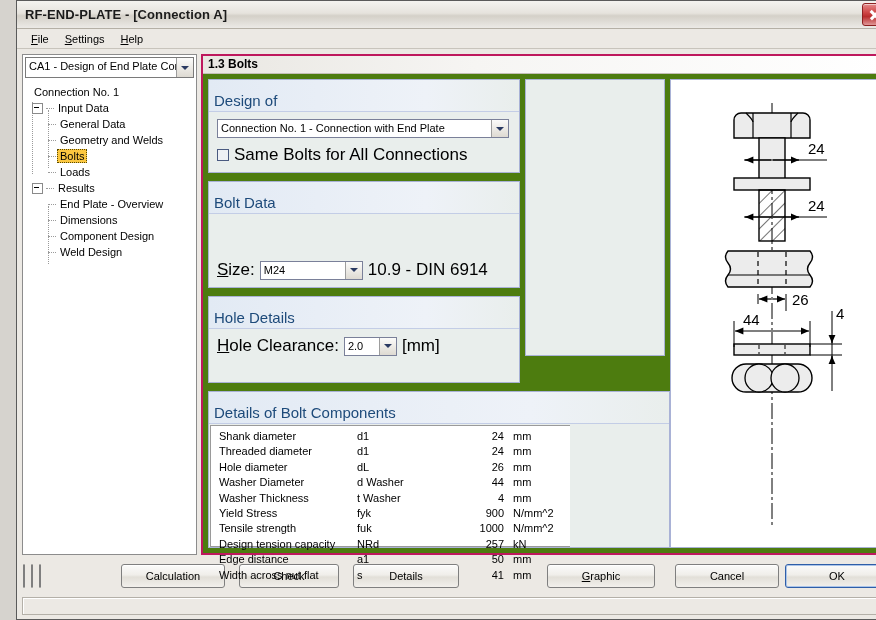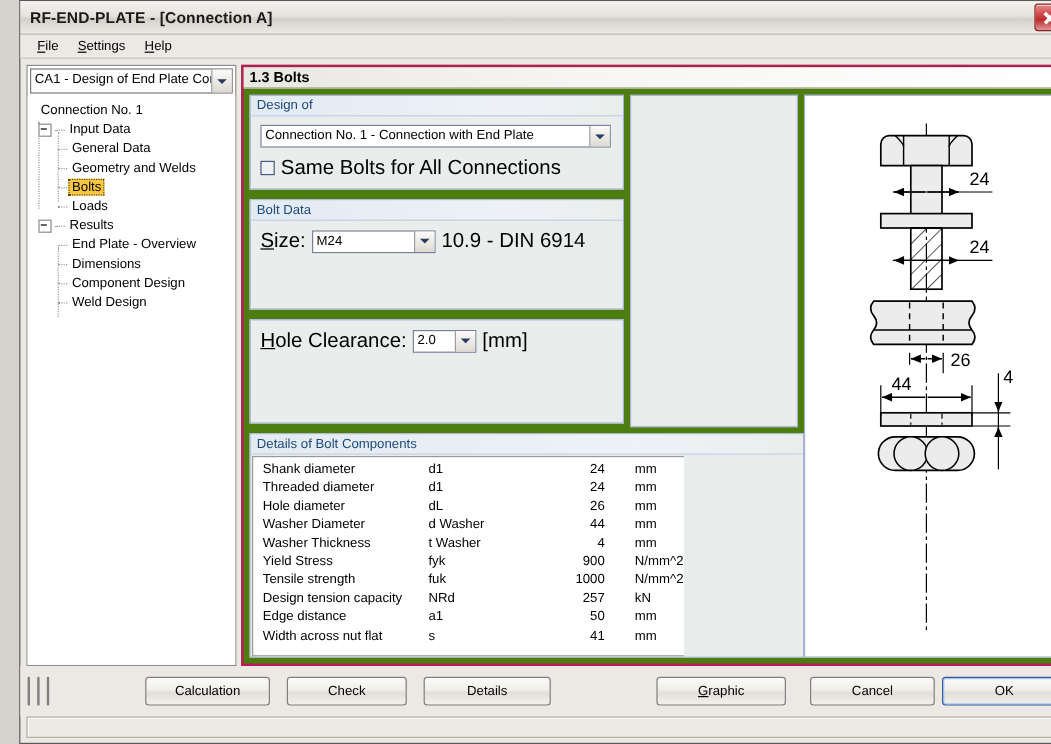--- a/index.html
+++ b/index.html
@@ -130,21 +130,21 @@
   .col-mid{width:140px;flex:0 0 140px;}
   .col-right{flex:1 1 auto;min-width:0;}
   
   .grp{
     border:1px solid #a9b2d6;background:#e9eeec;
     box-sizing:border-box;position:relative;
     display:flex;flex-direction:column;
   }
   .grp-title{
     background:linear-gradient(to right,#e2eaf4 0%,#eef2f8 70%,#e9eeec 100%);
-    color:#1d4a7a;font-size:11px;padding:2px 0 2px 5px;
+    color:#1d4a7a;font-size:15px;padding:12px 0 2px 5px;
     border-bottom:1px solid #c3cde6;
   }
   .grp-body{padding:7px 7px 7px 8px;flex:1 1 auto;}
   .row{display:flex;align-items:center;gap:5px;}
   .lbl{font-size:17px;color:#000;white-space:nowrap;}
   .lbl u{text-decoration:underline;}
   .fld{
     display:flex;align-items:stretch;border:1px solid #7a8099;background:#fff;
     height:19px;box-sizing:border-box;
   }
@@ -159,21 +159,21 @@
     display:flex;min-height:0;
   }
   .tbl{
     background:#fff;border:1px solid #9a9a9a;border-right:none;
     width:360px;flex:0 0 360px;padding:3px 0 0 0;box-sizing:border-box;
   }
   .tbl .trow{display:flex;height:15.4px;line-height:15.4px;font-size:11px;color:#000;}
   .tbl .c-name{width:146px;flex:0 0 146px;padding-left:8px;box-sizing:border-box;white-space:nowrap;}
   .tbl .c-sym{width:95px;flex:0 0 95px;white-space:nowrap;}
   .tbl .c-val{width:52px;flex:0 0 52px;text-align:right;}
-  .tbl .c-unit{flex:1 1 auto;padding-left:25px;white-space:nowrap;}
+  .tbl .c-unit{flex:1 1 auto;padding-left:9px;white-space:nowrap;}
   
   .diagram{
     border:1px solid #a9b2d6;background:#fff;height:100%;
     box-sizing:border-box;display:flex;align-items:center;justify-content:center;
   }
   
   .footer{
     flex:0 0 42px;height:42px;
     background:#ece9e4;
     display:flex;align-items:center;padding:0 6px;
@@ -312,37 +312,38 @@
                     <i></i>
                   </div>
               </div>
               <div class="row" style="margin-top:7px;">
                 <span class="chk"></span>
                 <span class="lbl">Same Bolts for All Connections</span>
               </div>
             </div>
           </div>
 
-          <div class="grp" style="flex:0 0 92px;">
+          <div class="grp" style="flex:0 0 92px;gap:39px;">
             <div class="grp-title">Bolt Data</div>
             <div class="grp-body">
               <div class="row">
                 <span class="lbl"><u>S</u>ize:</span>
                 <span class="fld" style="width:103px;">
                   <span class="val">M24</span>
                   <span class="arrow">
                       <i></i>
                     </span>
                 </span>
                 <span class="lbl">10.9 - DIN 6914</span>
               </div>
             </div>
           </div>
 
           <div class="grp" style="flex:0 0 87px;">
+            <div class="grp-title">Hole Details</div>
             <div class="grp-body">
               <div class="row">
                 <span class="lbl"><u>H</u>ole Clearance:</span>
                 <span class="fld" style="width:53px;">
                   <span class="val">2.0</span>
                   <span class="arrow">
                       <i></i>
                     </span>
                 </span>
                 <span class="lbl">[mm]</span>

